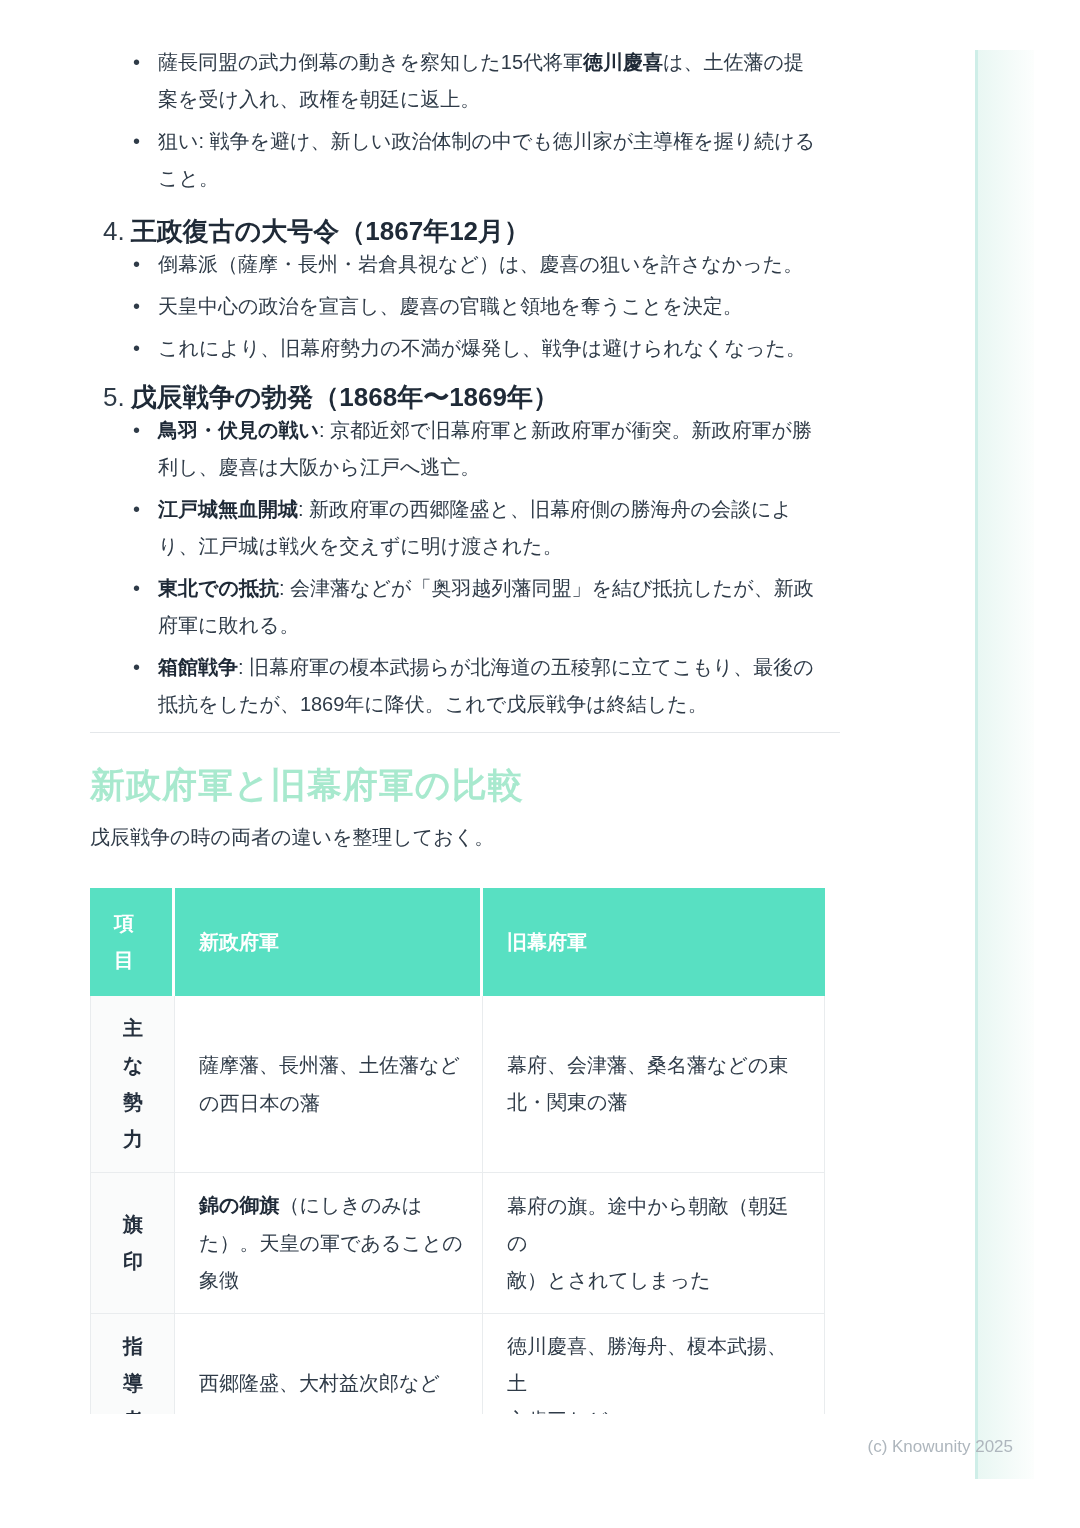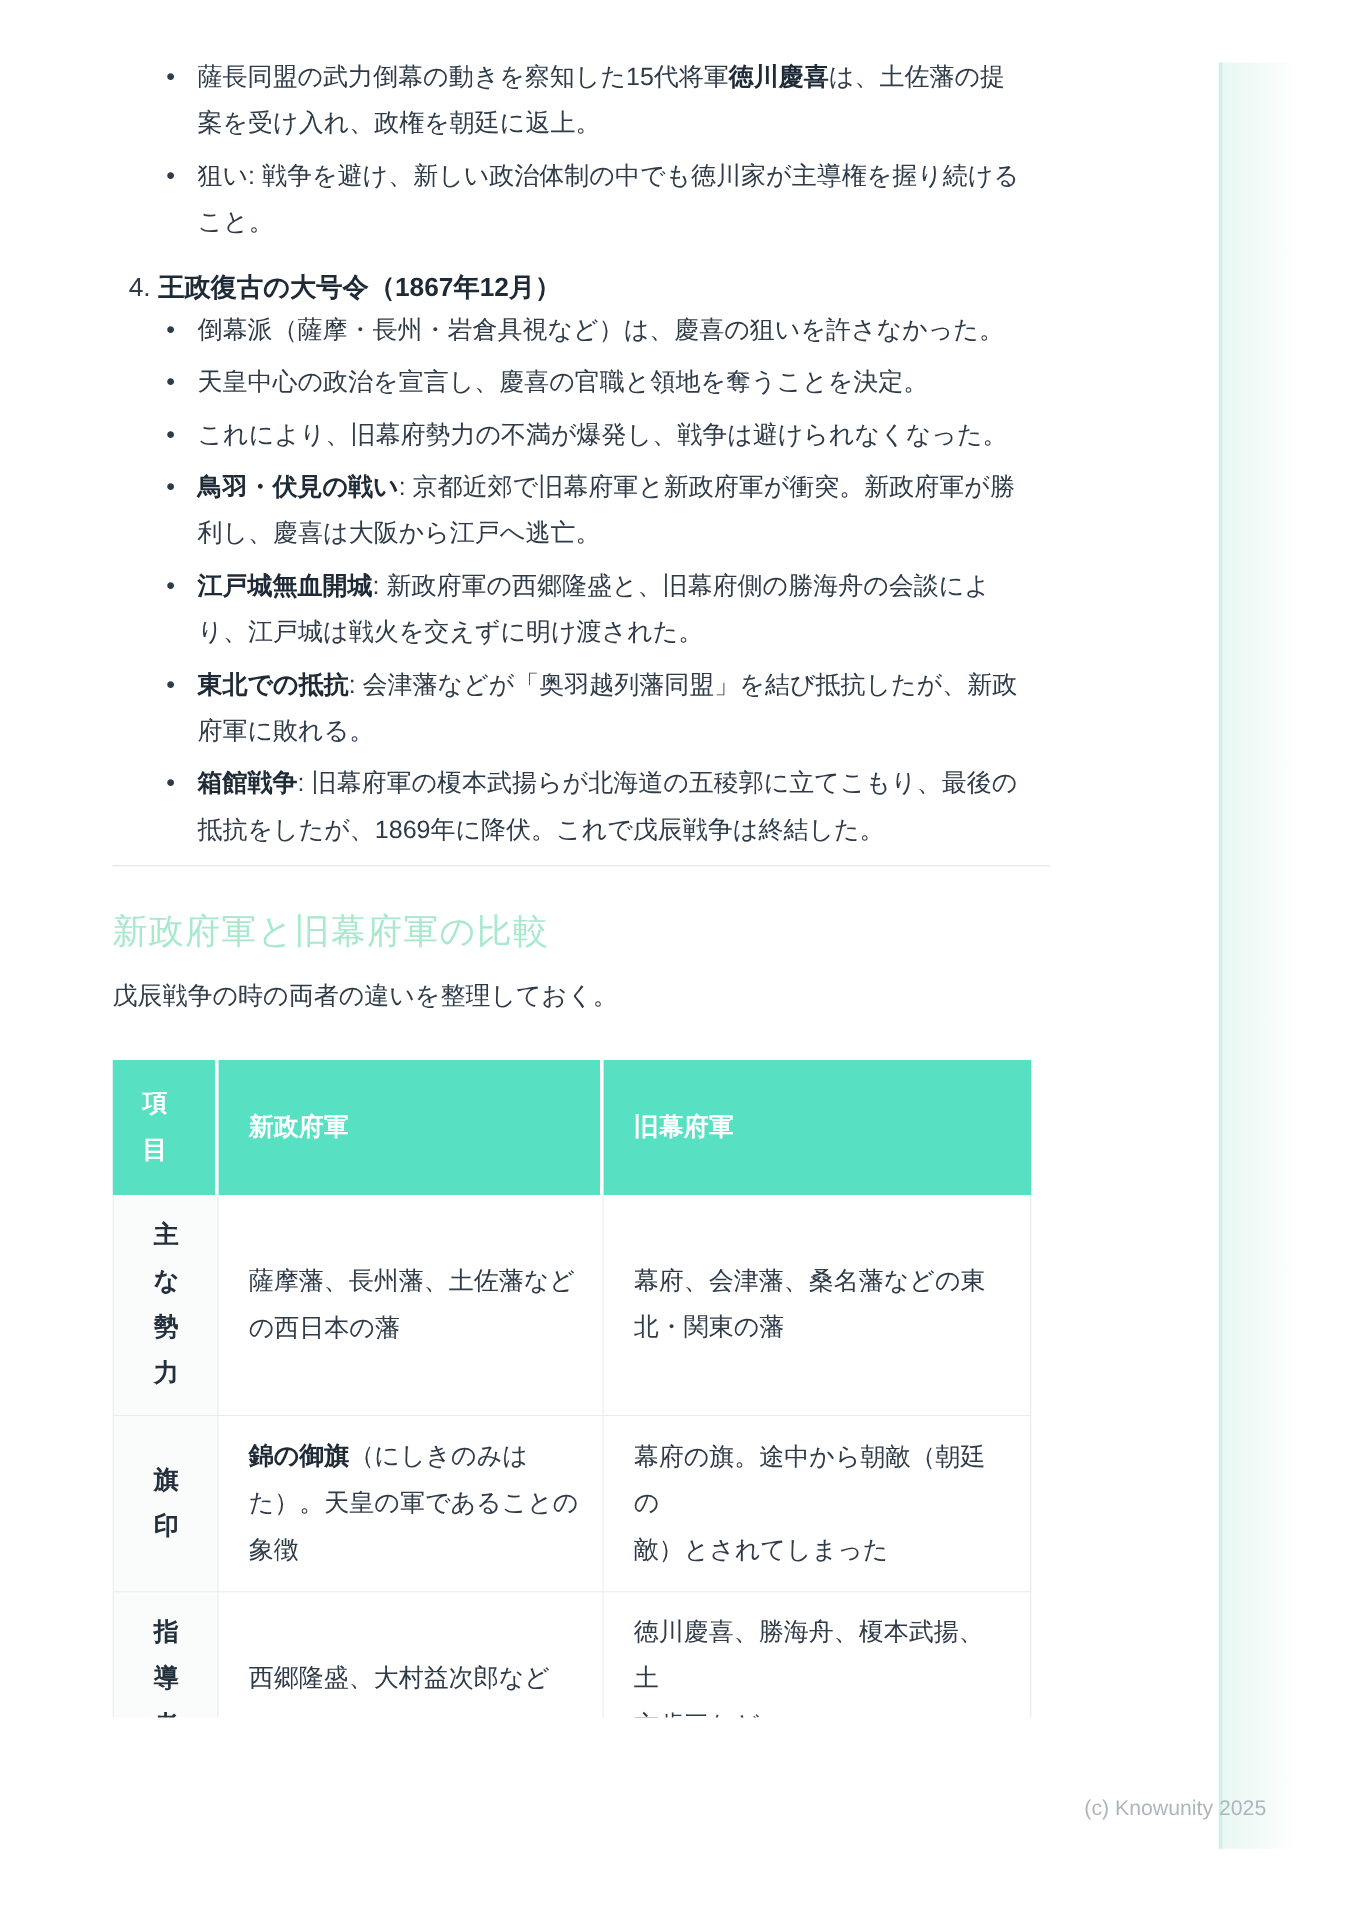--- a/index.html
+++ b/index.html
@@ -22,36 +22,36 @@
     font-size:20px;line-height:37px;
   }
   ul.bullets .marker{
     flex:none;width:25px;color:#2f3b48;font-size:20px;line-height:37px;
   }
   .li-text{width:662px;white-space:pre-line;}
   .li-text b{color:#1f2a37;}
   
   .sec-title{
     margin:19px 0 0 13px;
-    font-size:21px;line-height:30px;white-space:nowrap;
+    font-size:26px;line-height:30px;white-space:nowrap;
   }
   .sec-title .sec-num{font-weight:400;color:#2f3b48;}
   .sec-title b{color:#1f2a37;margin-left:6px;}
   .mt31{margin-top:31px;}
   .mt15{margin-top:15px;}
   .mt24{margin-top:24px;}
   
   .divider{
     border:none;border-top:1px solid #e4e7ea;
     margin:9px 0 0 0;height:0;
   }
   
   h2.cmp-heading{
     margin:32px 0 0 0;
-    font-size:28px;line-height:40px;font-weight:400;
+    font-size:35px;line-height:40px;font-weight:700;
     color:#a8e9ce;letter-spacing:1px;
   }
   p.cmp-intro{
     margin:14px 0 0 0;
     font-size:20px;line-height:37px;
   }
   
   .table-clip{
     margin-top:32px;height:526px;overflow:hidden;width:737px;
   }
@@ -123,20 +123,23 @@
     <li>
       <span class="marker">•</span>
       <div class="li-text"><b></b><span>天皇中心の政治を宣言し、慶喜の官職と領地を奪うことを決定。</span></div>
     </li>
     <li>
       <span class="marker">•</span>
       <div class="li-text"><b></b><span>これにより、旧幕府勢力の不満が爆発し、戦争は避けられなくなった。</span></div>
     </li>
   </ul>
 
+  <div class="sec-title mt15">
+    <span class="sec-num">5.</span><b>戊辰戦争の勃発（1868年〜1869年）</b>
+  </div>
 
   <ul class="bullets mt24">
     <li>
       <span class="marker">•</span>
       <div class="li-text"><b>鳥羽・伏見の戦い</b><span>: 京都近郊で旧幕府軍と新政府軍が衝突。新政府軍が勝
 利し、慶喜は大阪から江戸へ逃亡。</span></div>
     </li>
     <li>
       <span class="marker">•</span>
       <div class="li-text"><b>江戸城無血開城</b><span>: 新政府軍の西郷隆盛と、旧幕府側の勝海舟の会談によ

